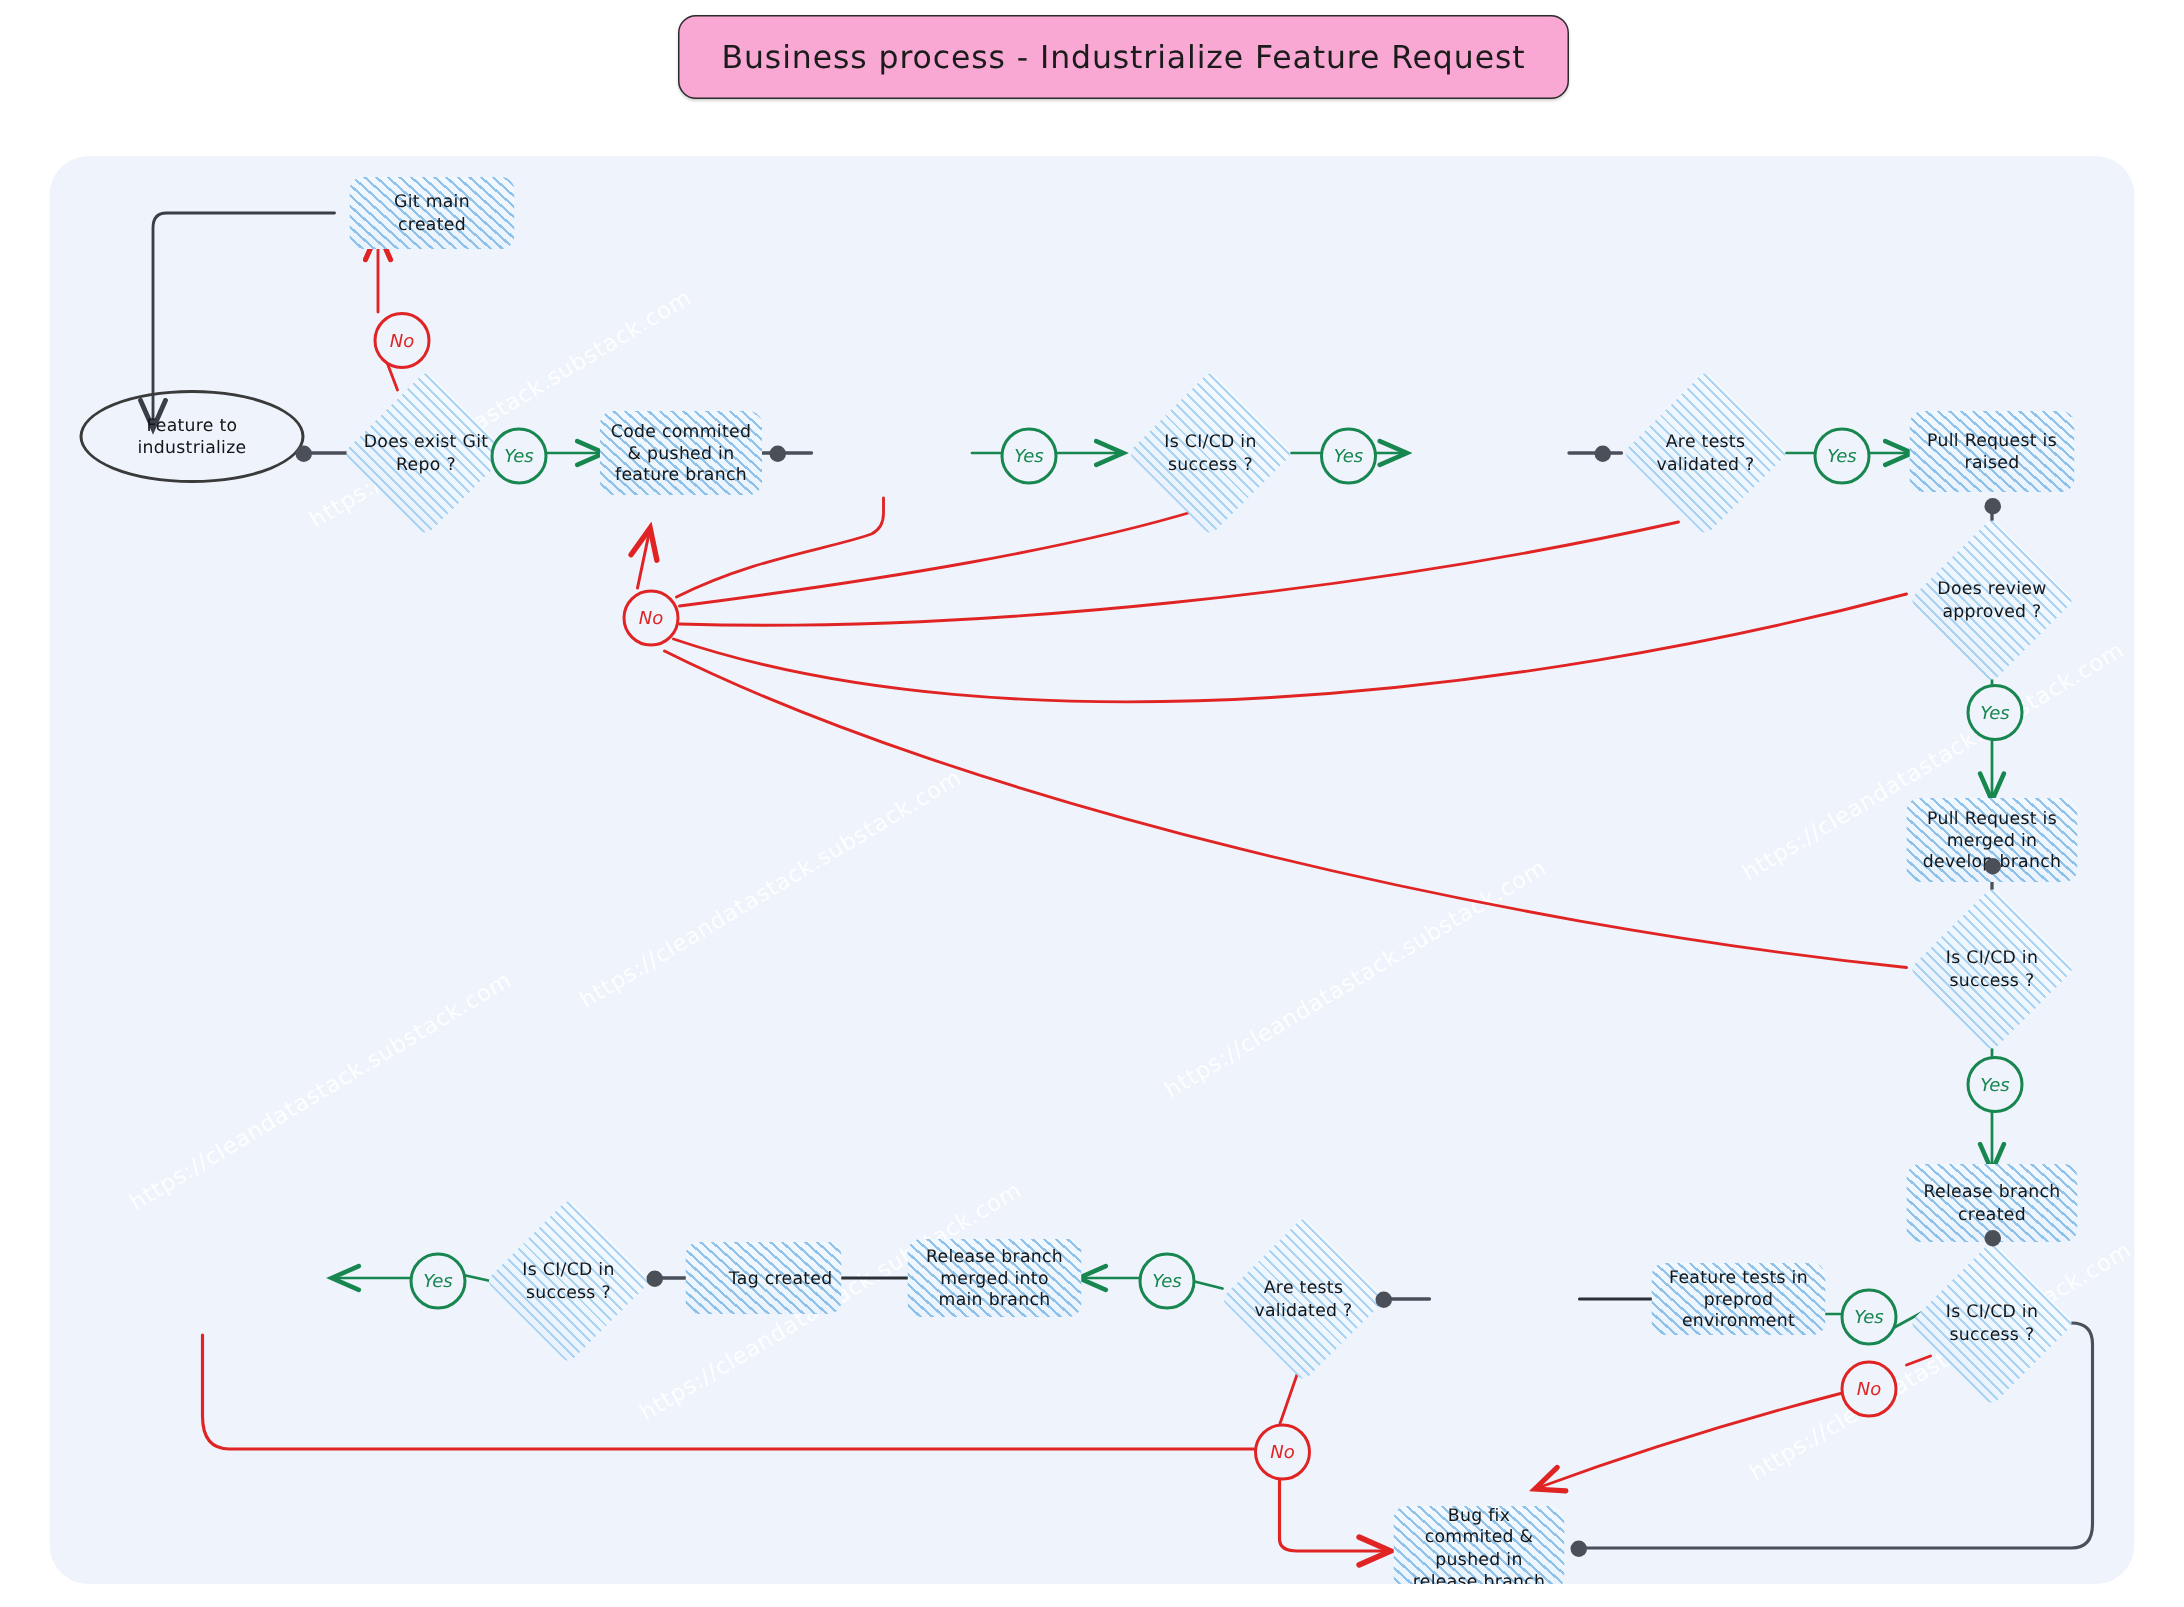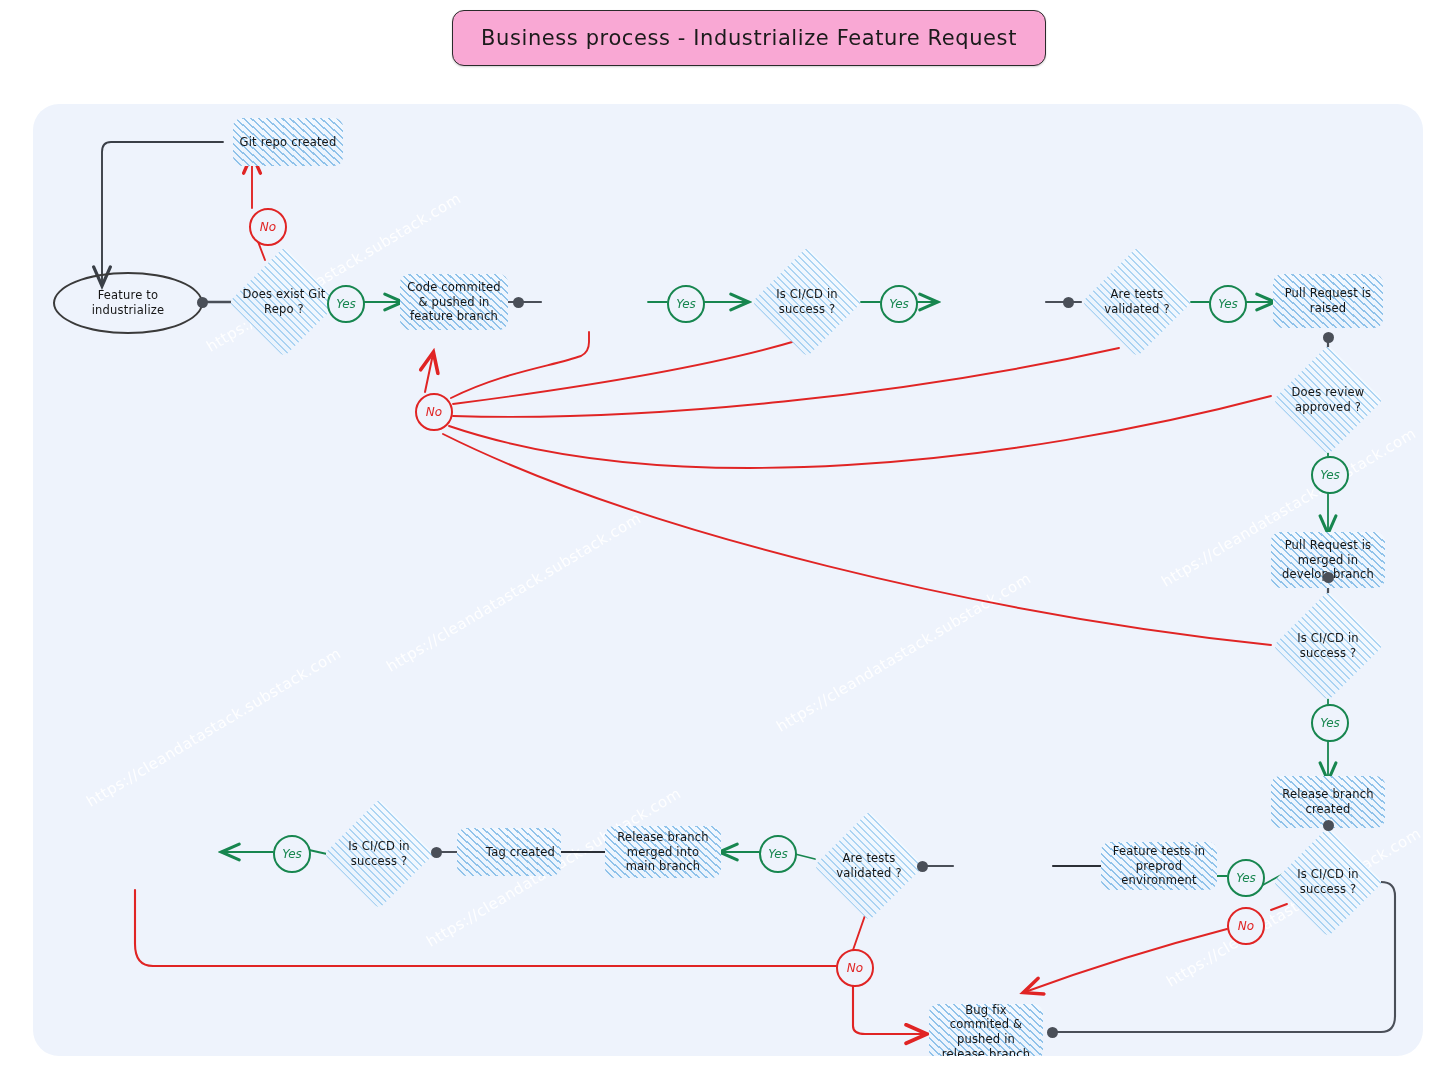--- a/index.html
+++ b/index.html
@@ -188,24 +188,24 @@
       <path d="M416,322 C640,398 980,360 1238,292" stroke="#e02424" stroke-width="1.9"></path>
 
       <path d="M410,330 C610,430 960,512 1238,541" stroke="#e02424" stroke-width="1.9"></path>
 
     </g>
   </svg>
 
   <div id="node-layer">
 
     <div class="node rect" style="left:200px;top:14px;width:110px;height:48px;">
-      <span class="lbl">Git repo created</span>
-    </div>
-
-    <div class="node ellipse start" style="left:20px;top:168px;width:150px;height:62px;justify-content:flex-end;">
+      <span class="lbl">Git main created</span>
+    </div>
+
+    <div class="node ellipse start" style="left:20px;top:156px;width:150px;height:62px;justify-content:flex-end;">
       <span class="lbl">Feature to industrialize</span>
     </div>
     <div class="dot" style="left:164px;top:193px;"></div>
 
     <div class="node diamond" style="left:195px;top:142px;width:112px;height:112px;">
       <span class="dshape"></span>
       <span class="lbl">Does exist Git Repo ?</span>
     </div>
 
     <div class="node rect" style="left:367px;top:170px;width:108px;height:56px;">

